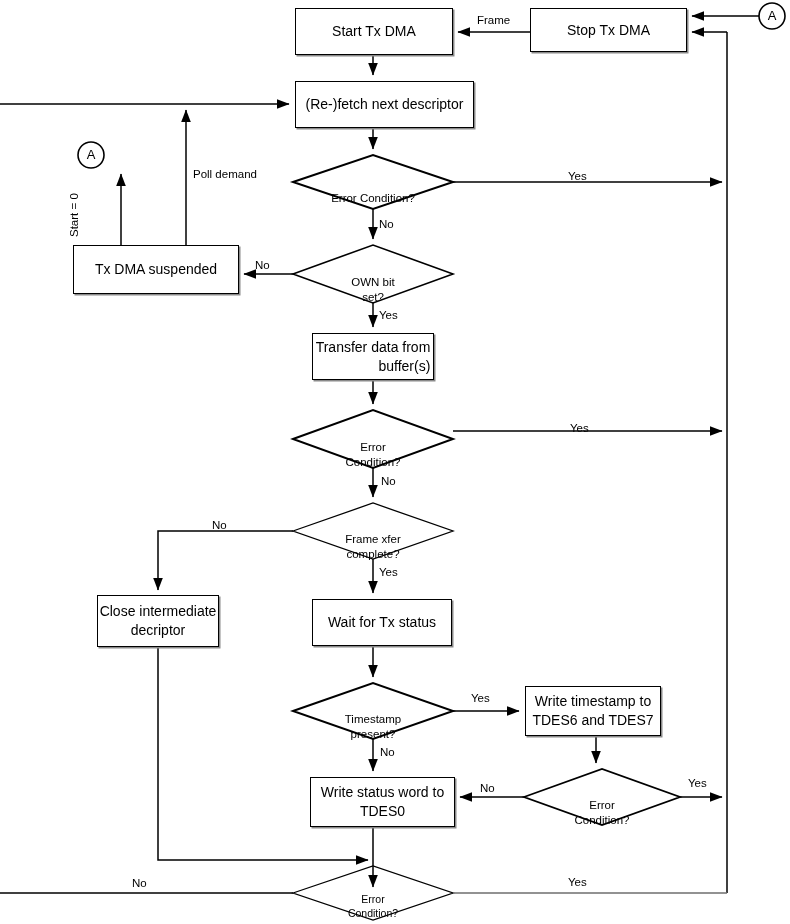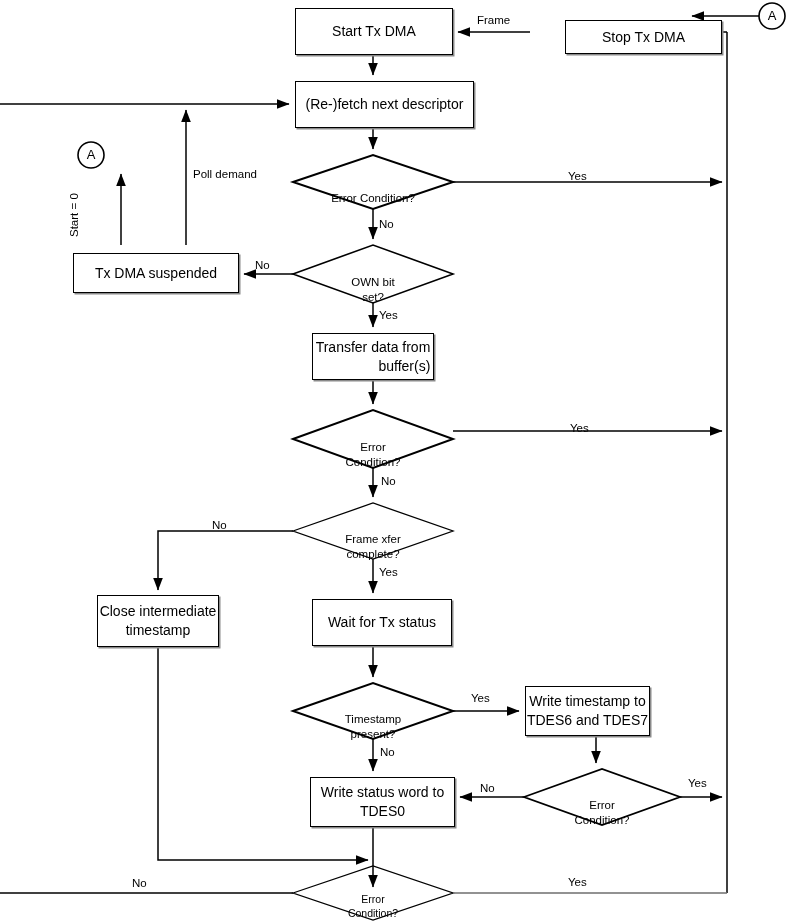--- a/index.html
+++ b/index.html
@@ -131,47 +131,47 @@
       <path d="M293,893 L0,893"></path>
 
       <path d="M453,893 L727,893" stroke="#6e6e6e"></path>
     </g>
   </svg>
 
   <div class="node proc" style="left:295px;top:8px;width:158px;height:47px;">
     <span>Start Tx DMA</span>
   </div>
 
-  <div class="node proc" style="left:530px;top:20px;width:157px;height:34px;margin-left:35px;">
+  <div class="node proc" style="left:530px;top:8px;width:157px;height:44px;">
     <span>Stop Tx DMA</span>
   </div>
 
   <div class="node proc" style="left:295px;top:81px;width:179px;height:47px;">
     <span>(Re-)fetch next descriptor</span>
   </div>
 
-  <div class="node proc" style="left:73px;top:245px;width:166px;height:40px;margin-top:8px;">
+  <div class="node proc" style="left:73px;top:245px;width:166px;height:49px;">
     <span>Tx DMA suspended</span>
   </div>
 
   <div class="node proc" style="left:312px;top:333px;width:122px;height:47px;white-space:pre-line;">
     <span style="white-space:pre-line;text-align:right;">Transfer data from
 buffer(s)</span>
   </div>
 
   <div class="node proc" style="left:97px;top:595px;width:122px;height:52px;">
     <span style="white-space:pre-line;">Close intermediate
-timestamp</span>
+decriptor</span>
   </div>
 
   <div class="node proc" style="left:312px;top:599px;width:140px;height:47px;">
     <span>Wait for Tx status</span>
   </div>
 
-  <div class="node proc" style="left:525px;top:686px;width:125px;height:50px;">
+  <div class="node proc" style="left:525px;top:686px;width:136px;height:50px;">
     <span style="white-space:pre-line;">Write timestamp to
 TDES6 and TDES7</span>
   </div>
 
   <div class="node proc" style="left:310px;top:777px;width:145px;height:50px;">
     <span style="white-space:pre-line;">Write status word to
 TDES0</span>
   </div>
 
   <div class="dlabel" style="left:303px;top:175px;width:140px;">

